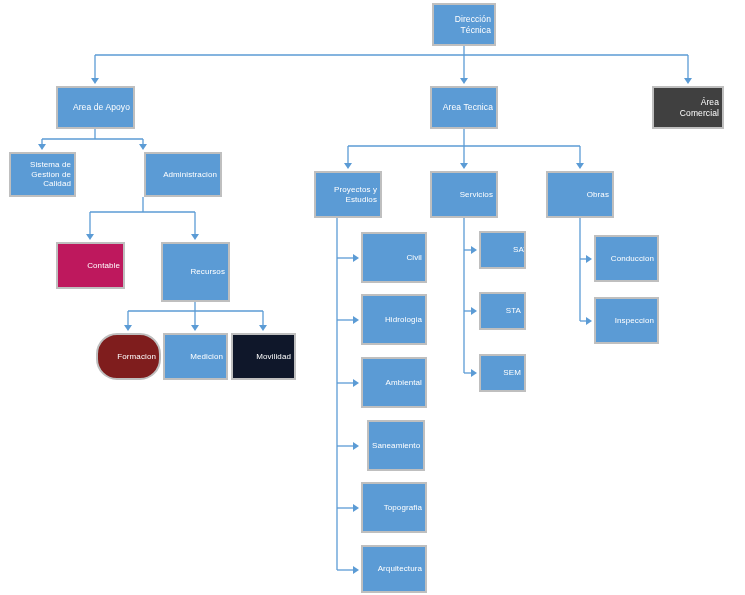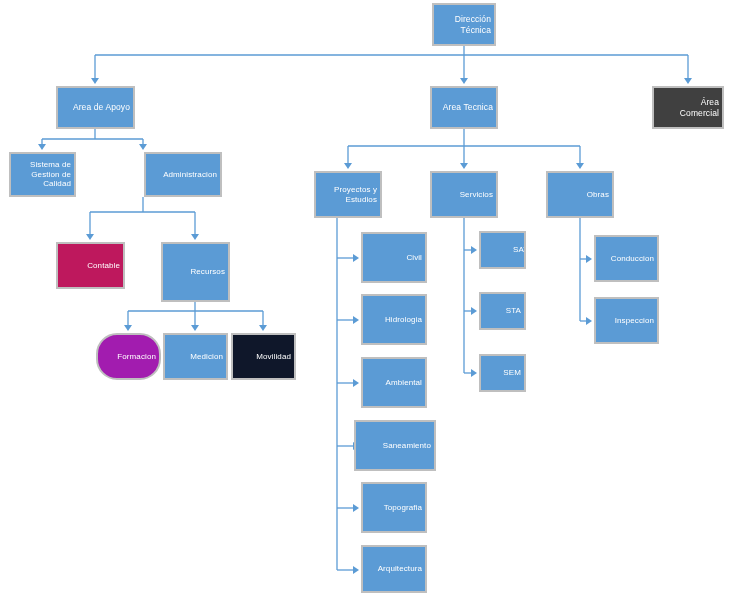--- a/index.html
+++ b/index.html
@@ -141,21 +141,21 @@
       </div>
       <div class="node" style="left: 104px; top: 152px; width: 78px; height: 45px; font-size: 8px; background: rgb(91, 155, 213); border-color: rgb(191, 191, 191); color: rgb(255, 255, 255); margin-left: 40px;">
         <span>Administracion</span>
       </div>
       <div class="node" style="left: 56px; top: 242px; width: 69px; height: 47px; font-size: 8px; background: #be185d; border-color: rgb(191, 191, 191); color: rgb(255, 255, 255);">
         <span>Contable</span>
       </div>
       <div class="node" style="left: 161px; top: 242px; width: 69px; height: 60px; font-size: 8px; background: rgb(91, 155, 213); border-color: rgb(191, 191, 191); color: rgb(255, 255, 255); padding-left: 22px;">
         <span>Recursos</span>
       </div>
-      <div class="node" style="left: 96px; top: 333px; width: 65px; height: 47px; font-size: 8px; background: #a21caf; border-color: rgb(191, 191, 191); color: rgb(255, 255, 255); border-radius: 21px;">
+      <div class="node" style="left: 96px; top: 333px; width: 65px; height: 47px; font-size: 8px; background: #7f1d1d; border-color: rgb(191, 191, 191); color: rgb(255, 255, 255); border-radius: 21px;">
         <span>Formacion</span>
       </div>
       <div class="node" style="left: 163px; top: 333px; width: 65px; height: 47px; font-size: 8px; background: rgb(91, 155, 213); border-color: rgb(191, 191, 191); color: rgb(255, 255, 255);">
         <span>Medicion</span>
       </div>
       <div class="node" style="left: 231px; top: 333px; width: 65px; height: 47px; font-size: 8px; background: #0f172a; border-color: rgb(191, 191, 191); color: rgb(255, 255, 255);">
         <span>Movilidad</span>
       </div>
       <div class="node" style="left: 314px; top: 171px; width: 68px; height: 47px; font-size: 8px; background: rgb(91, 155, 213); border-color: rgb(191, 191, 191); color: rgb(255, 255, 255);">
         <span>Proyectos y
@@ -169,21 +169,21 @@
       </div>
       <div class="node" style="left: 361px; top: 232px; width: 66px; height: 51px; font-size: 8px; background: rgb(91, 155, 213); border-color: rgb(191, 191, 191); color: rgb(255, 255, 255);">
         <span>Civil</span>
       </div>
       <div class="node" style="left: 361px; top: 294px; width: 66px; height: 51px; font-size: 8px; background: rgb(91, 155, 213); border-color: rgb(191, 191, 191); color: rgb(255, 255, 255);">
         <span>Hidrologia</span>
       </div>
       <div class="node" style="left: 361px; top: 357px; width: 66px; height: 51px; font-size: 8px; background: rgb(91, 155, 213); border-color: rgb(191, 191, 191); color: rgb(255, 255, 255);">
         <span>Ambiental</span>
       </div>
-      <div class="node" style="left: 354px; top: 420px; width: 82px; height: 51px; font-size: 8px; background: rgb(91, 155, 213); border-color: rgb(191, 191, 191); color: rgb(255, 255, 255);">
+      <div class="node" style="left: 367px; top: 420px; width: 58px; height: 51px; font-size: 8px; background: rgb(91, 155, 213); border-color: rgb(191, 191, 191); color: rgb(255, 255, 255);">
         <span>Saneamiento</span>
       </div>
       <div class="node" style="left: 361px; top: 482px; width: 66px; height: 51px; font-size: 8px; background: rgb(91, 155, 213); border-color: rgb(191, 191, 191); color: rgb(255, 255, 255);">
         <span>Topografia</span>
       </div>
       <div class="node" style="left: 361px; top: 545px; width: 66px; height: 48px; font-size: 8px; background: rgb(91, 155, 213); border-color: rgb(191, 191, 191); color: rgb(255, 255, 255);">
         <span>Arquitectura</span>
       </div>
       <div class="node" style="left: 479px; top: 231px; width: 47px; height: 38px; font-size: 8px; background: rgb(91, 155, 213); border-color: rgb(191, 191, 191); color: rgb(255, 255, 255); padding-left: 32px;">
         <span>SAT</span>

